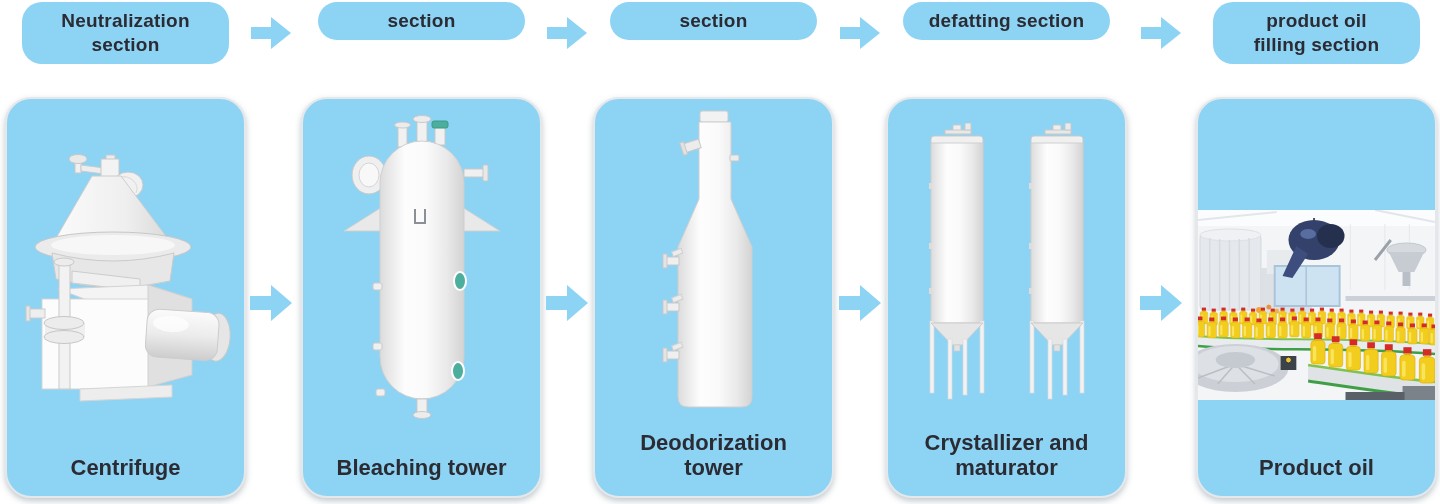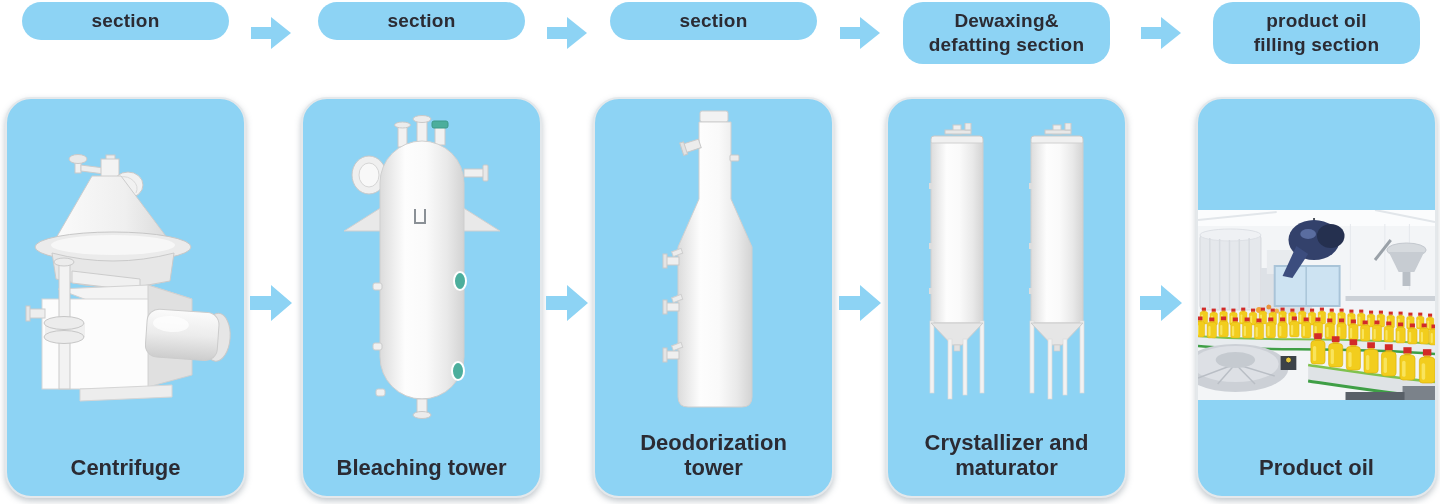--- a/index.html
+++ b/index.html
@@ -79,20 +79,21 @@
       <stop offset="1" stop-color="#cdcdcd"></stop>
     </linearGradient>
   </defs>
 </svg>
 
 <div class="flow">
 
   <section class="stage stage-1">
     <div class="pill-wrap">
       <div class="pill">
+        <span class="pill-line">Neutralization</span>
         <span class="pill-line">section</span>
       </div>
     </div>
     <div class="card">
       <svg class="illus" style="top:44px" width="212" height="260" viewBox="0 0 212 260">
 
         <rect x="55" y="17" width="6" height="13" fill="#f0f0f0" stroke="#c9c9c9"></rect>
         <ellipse cx="58" cy="16" rx="9" ry="4.5" fill="#e9e9e9" stroke="#c9c9c9"></ellipse>
         <polygon points="61,22 84,25 84,31 61,28" fill="#ededed" stroke="#cccccc"></polygon>
 
@@ -212,21 +213,20 @@
           <rect x="58" y="237" width="10" height="5" transform="rotate(-20 63 239)" fill="#ececec" stroke="#cfcfcf"></rect>
         </g>
       </svg>
       <div class="card-label">Deodorization tower</div>
     </div>
   </section>
 
   <section class="stage stage-4">
     <div class="pill-wrap">
       <div class="pill">
-        <span class="pill-line">Dewaxing&amp;</span>
         <span class="pill-line">defatting section</span>
       </div>
     </div>
     <div class="card">
       <svg class="illus" style="top:24px" width="220" height="290" viewBox="0 0 220 290">
 
         <g>
           <rect x="56" y="2" width="8" height="9" fill="#eeeeee" stroke="#c9c9c9"></rect>
           <rect x="48" y="7" width="26" height="4" fill="#e8e8e8" stroke="#c9c9c9"></rect>
           <rect x="68" y="0" width="6" height="7" fill="#eaeaea" stroke="#c9c9c9"></rect>

